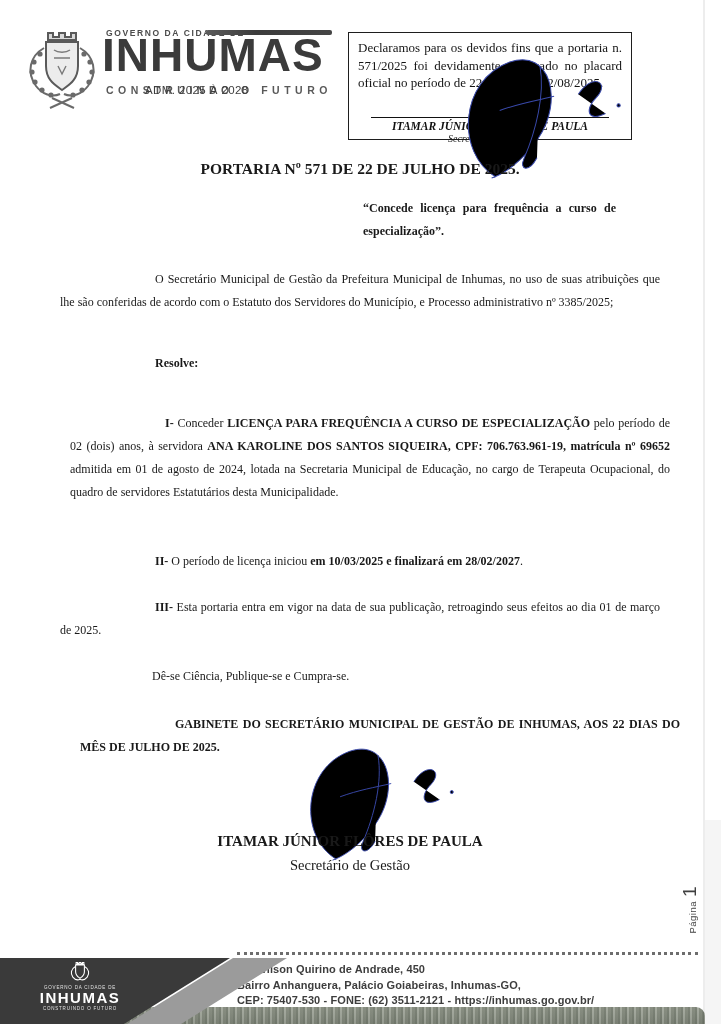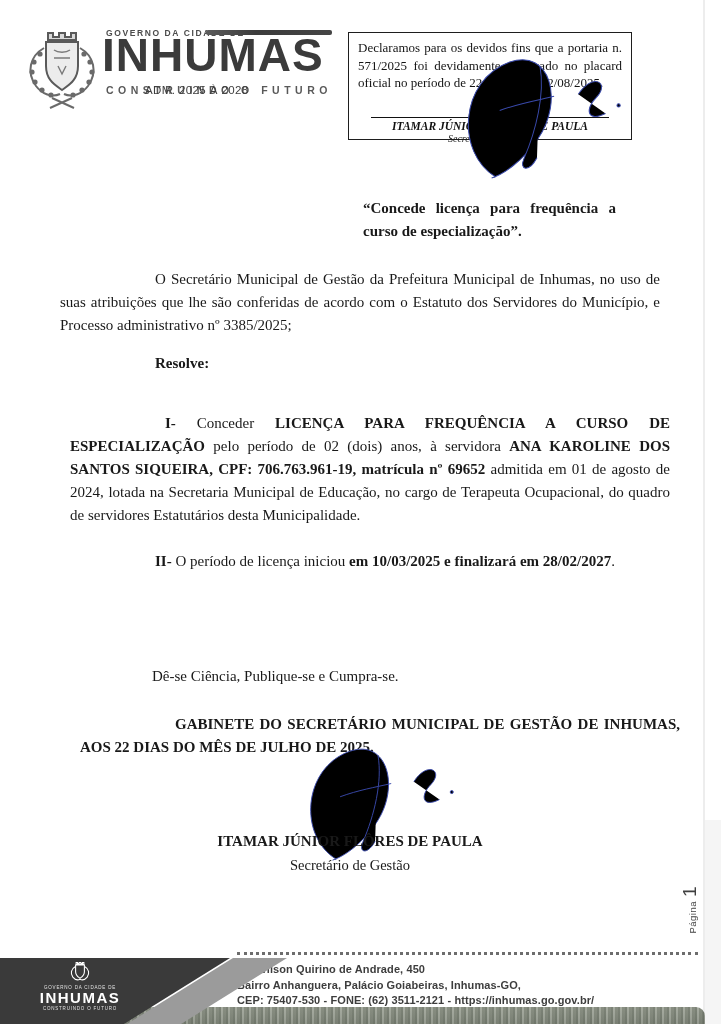--- a/index.html
+++ b/index.html
@@ -24,21 +24,21 @@
   .decl-box{left:348px;top:32px;width:284px;height:108px;border:1.6px solid #1e1e1e;
             box-sizing:border-box;padding:6px 9px 0 9px;}
   .decl-text{font-size:13px;line-height:17.5px;text-align:justify;color:#141414;}
   .decl-sigline{position:absolute;left:22px;right:22px;top:84px;border-top:1.4px solid #111;}
   .decl-name{position:absolute;left:0;right:0;top:87px;text-align:center;font-weight:bold;
              font-style:italic;font-size:11.5px;color:#101010;}
   .decl-role{position:absolute;left:0;right:0;top:100px;text-align:center;font-style:italic;
              font-size:10px;color:#1a1a1a;}
 
   
-  .doc{font-size:15px;line-height:23px;color:#191919;}
+  .doc{font-size:12px;line-height:23px;color:#191919;}
   .b{font-weight:bold;}
   .title{left:60px;top:157px;width:600px;text-align:center;font-weight:bold;font-size:15.5px;}
   .subject{left:363px;top:197px;width:253px;text-align:justify;font-weight:bold;}
   .para{left:60px;top:0;width:600px;text-align:justify;text-indent:95px;}
   .preamble{top:268px;font-weight:normal;}
   .resolve{left:155px;top:352px;font-weight:bold;}
   .item1{top:412px;margin-left:10px;}
   .item2{top:550px;}
   .item3{top:596px;}
   .dese{left:152px;top:665px;}
@@ -125,25 +125,27 @@
   <div class="abs decl-box">
     <div class="decl-text">Declaramos para os devidos fins que a portaria n. 571/2025 foi devidamente publicado no placard oficial no período de 22/07/2025 a 22/08/2025.</div>
     <div class="decl-sigline"></div>
     <div class="decl-name">ITAMAR JÚNIOR FLÔRES DE PAULA</div>
     <div class="decl-role">Secretário de Gestão</div>
   </div>
   <svg class="abs sig-svg" style="left:423px;top:50px;" width="232" height="131" viewBox="0 0 230 130">
       <use href="#sigsym"></use>
     </svg>
 
+  <div class="abs doc title">PORTARIA Nº 571 DE 22 DE JULHO DE 2025.</div>
   <div class="abs doc subject">“Concede licença para frequência a curso de especialização”.</div>
   <div class="abs doc para preamble">O Secretário Municipal de Gestão da Prefeitura Municipal de Inhumas, no uso de suas atribuições que lhe são conferidas de acordo com o Estatuto dos Servidores do Município, e Processo administrativo nº 3385/2025;</div>
   <div class="abs doc resolve">Resolve:</div>
   <div class="abs doc para item1"><span class="b">I- </span><span>Conceder </span><span class="b">LICENÇA PARA FREQUÊNCIA A CURSO DE ESPECIALIZAÇÃO</span><span> pelo período de 02 (dois) anos, à servidora </span><span class="b">ANA KAROLINE DOS SANTOS SIQUEIRA, CPF: 706.763.961-19, matrícula nº 69652</span><span> admitida em 01 de agosto de 2024, lotada na Secretaria Municipal de Educação, no cargo de Terapeuta Ocupacional, do quadro de servidores Estatutários desta Municipalidade.</span></div>
   <div class="abs doc para item2"><span class="b">II-</span><span> O período de licença iniciou </span><span class="b">em 10/03/2025 e finalizará em 28/02/2027</span><span>.</span></div>
+  <div class="abs doc para item3"><span class="b">III-</span><span> Esta portaria entra em vigor na data de sua publicação, retroagindo seus efeitos ao dia 01 de março de 2025.</span></div>
   <div class="abs doc dese">Dê-se Ciência, Publique-se e Cumpra-se.</div>
   <div class="abs doc para gabinete">GABINETE DO SECRETÁRIO MUNICIPAL DE GESTÃO DE INHUMAS, AOS 22 DIAS DO MÊS DE JULHO DE 2025.</div>
 
   <svg class="abs sig-svg" style="left:268px;top:740px;" width="218" height="123" viewBox="0 0 230 130">
       <use href="#sigsym"></use>
     </svg>
   <div class="abs doc sig-name">ITAMAR JÚNIOR FLÔRES DE PAULA</div>
   <div class="abs doc sig-role">Secretário de Gestão</div>
 
   <div class="abs pagina">

